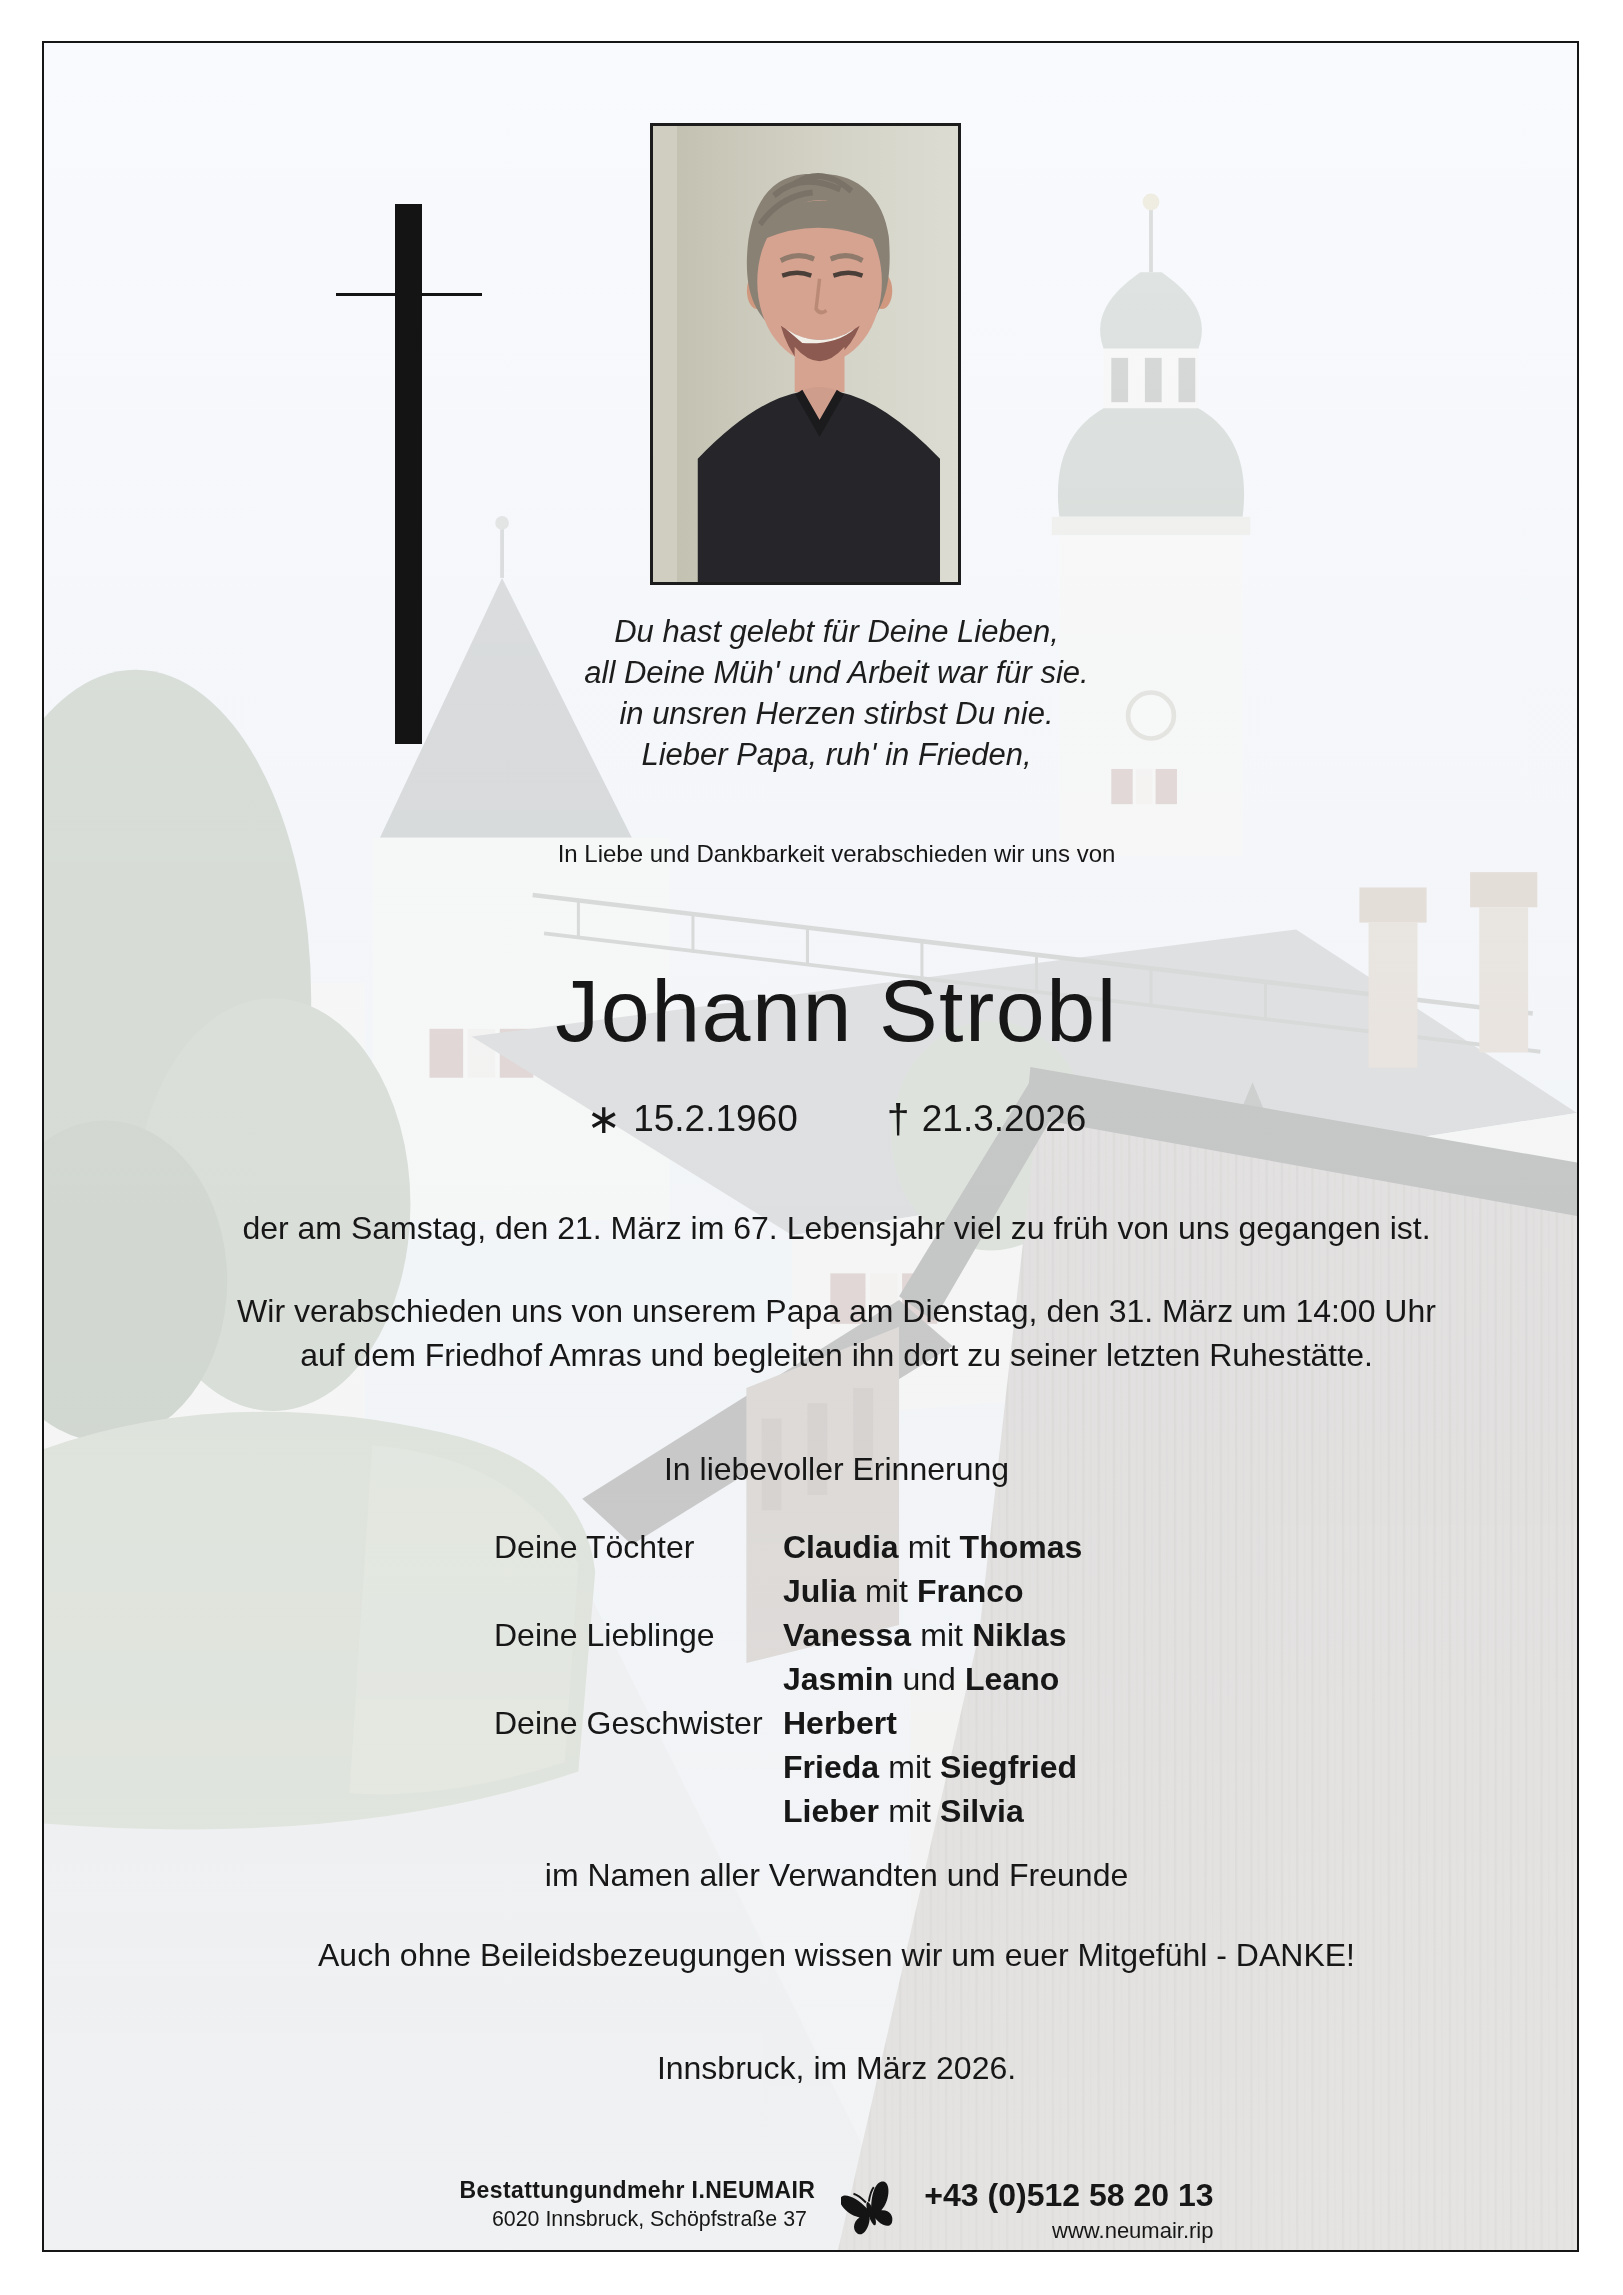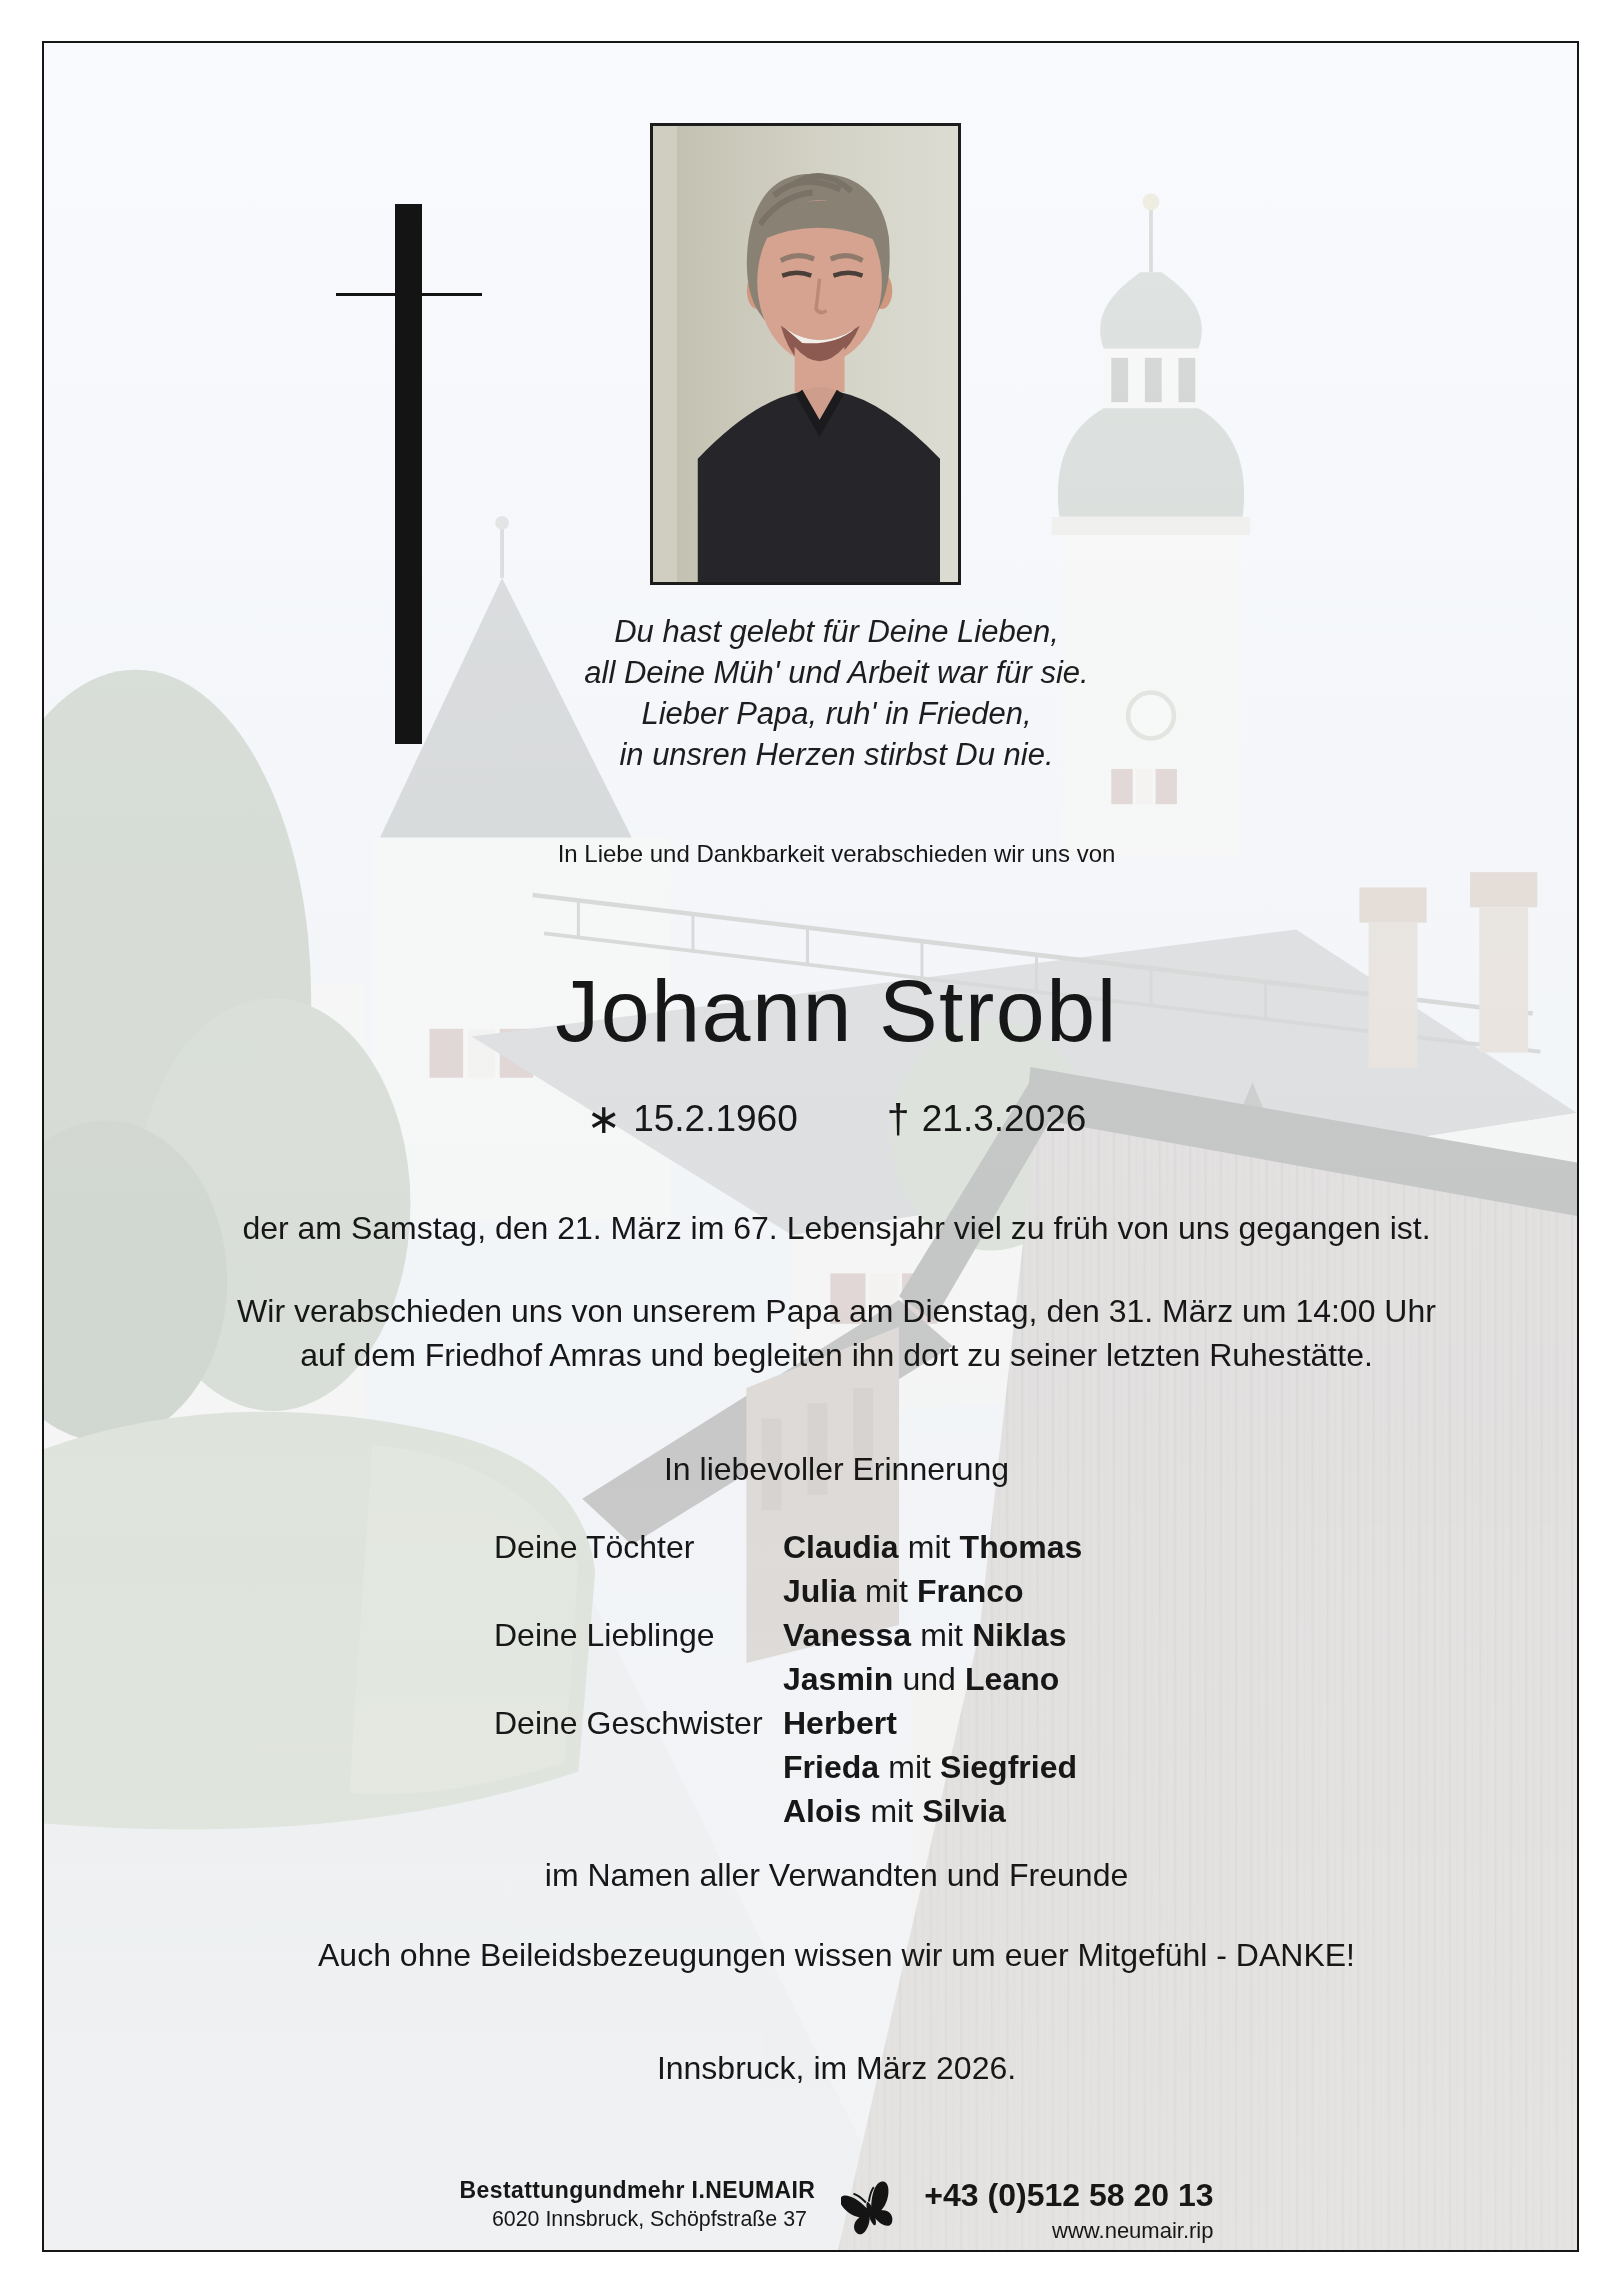--- a/index.html
+++ b/index.html
@@ -186,22 +186,22 @@
         <path d="M170,292 Q206,330 242,292 L242,352 L170,352 Z" fill="#d6a391"></path>
         <path d="M30,603 L30,440 Q110,364 176,352 L206,396 L236,352 Q300,364 380,440 L380,603 Z" fill="#26262a"></path>
         <path d="M176,352 L206,398 L236,352 Q206,338 176,352 Z" fill="#cf9d8b"></path>
         <path d="M176,352 L206,400 L236,352" stroke="#1b1b1e" stroke-width="12" fill="none"></path>
       </svg>
     </div>
 
     <div class="abs ctr poem">
       <div>Du hast gelebt für Deine Lieben,</div>
       <div>all Deine Müh' und Arbeit war für sie.</div>
+      <div>in unsren Herzen stirbst Du nie.</div>
       <div>Lieber Papa, ruh' in Frieden,</div>
-      <div>in unsren Herzen stirbst Du nie.</div>
     </div>
 
     <div class="abs ctr intro">
       <div>In Liebe und Dankbarkeit verabschieden wir uns von</div>
     </div>
 
     <div class="abs ctr name">Johann Strobl</div>
 
     <div class="abs ctr dates">
       <span class="grp">
@@ -244,21 +244,21 @@
       <div class="fam-row">
         <span class="fam-label">Deine Geschwister</span>
         <span><span class="b">Herbert</span><span class="fam-conn"></span><span class="b"></span></span>
       </div>
       <div class="fam-row">
         <span class="fam-label"></span>
         <span><span class="b">Frieda</span><span class="fam-conn">mit</span><span class="b">Siegfried</span></span>
       </div>
       <div class="fam-row">
         <span class="fam-label"></span>
-        <span><span class="b">Alois</span><span class="fam-conn">mit</span><span class="b">Silvia</span></span>
+        <span><span class="b">Lieber</span><span class="fam-conn">mit</span><span class="b">Silvia</span></span>
       </div>
     </div>
 
     <div class="abs ctr behalf">im Namen aller Verwandten und Freunde</div>
     <div class="abs ctr condolence">Auch ohne Beileidsbezeugungen wissen wir um euer Mitgefühl - DANKE!</div>
     <div class="abs ctr placedate">Innsbruck, im März 2026.</div>
 
     <div class="abs footer">
       <div class="f-left">
         <div class="f-company">Bestattungundmehr I.NEUMAIR</div>

